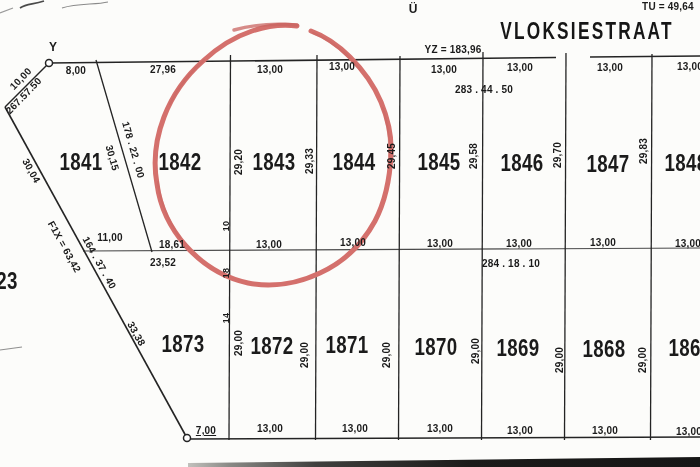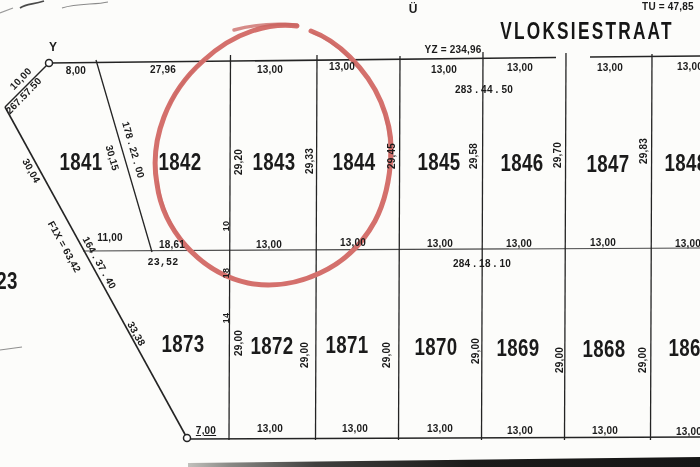--- a/index.html
+++ b/index.html
@@ -92,22 +92,22 @@
       <path stroke="#c96562" stroke-width="3.4" opacity="0.75" d="M234,30 C252,25 274,23 297,25"></path>
       <path stroke="#c96562" stroke-width="2" opacity="0.5" d="
         M313,33 C330,40 348,54 360,70 M383,108 C388,126 390,140 389,156
         M180,238 C168,220 160,200 158,182 M170,104 C178,88 190,72 204,60"></path>
     </g>
 
     <polygon points="188,463 700,457 700,467 188,467" fill="url(#barGrad)"></polygon>
   </svg>
 
   <div id="street-name">VLOKSIESTRAAT</div>
-  <div id="mark-tu" class="mk dim">TU = 47,85</div>
-  <div id="mark-yz" class="mk dim">YZ = 234,96</div>
+  <div id="mark-tu" class="mk dim">TU = 49,64</div>
+  <div id="mark-yz" class="mk dim">YZ = 183,96</div>
   <div id="mark-y" class="mk">Y</div>
   <div id="mark-u" class="mk">Ü</div>
 
   <div id="labels">
       <div class="lbl dim" style="left: 76px; top: 71px; transform: translate(-50%, -50%);">8,00</div>
       <div class="lbl dim" style="left: 163px; top: 70px; transform: translate(-50%, -50%);">27,96</div>
       <div class="lbl dim" style="left: 270px; top: 70px; transform: translate(-50%, -50%);">13,00</div>
       <div class="lbl dim" style="left: 342px; top: 67px; transform: translate(-50%, -50%);">13,00</div>
       <div class="lbl dim" style="left: 444px; top: 70px; transform: translate(-50%, -50%);">13,00</div>
       <div class="lbl dim" style="left: 520px; top: 68px; transform: translate(-50%, -50%);">13,00</div>
@@ -117,28 +117,28 @@
       <div class="lbl dim" style="left: 21px; top: 79px; transform: translate(-50%, -50%) rotate(-46deg);">10,00</div>
       <div class="lbl dim" style="left: 24px; top: 96px; transform: translate(-50%, -50%) rotate(-46deg);">267.57.50</div>
       <div class="lbl dim" style="left: 112px; top: 158px; transform: translate(-50%, -50%) rotate(74deg);">30,15</div>
       <div class="lbl dim" style="left: 133px; top: 150px; transform: translate(-50%, -50%) rotate(74deg);">178 . 22 . 00</div>
       <div class="lbl dim" style="left: 31px; top: 171px; transform: translate(-50%, -50%) rotate(61deg);">30,04</div>
       <div class="lbl dim" style="left: 64px; top: 247px; transform: translate(-50%, -50%) rotate(61deg);">F1X = 63,42</div>
       <div class="lbl dim" style="left: 99px; top: 263px; transform: translate(-50%, -50%) rotate(61deg);">164 . 37 . 40</div>
       <div class="lbl dim" style="left: 136px; top: 334px; transform: translate(-50%, -50%) rotate(61deg);">33,38</div>
       <div class="lbl dim" style="left: 110px; top: 238px; transform: translate(-50%, -50%); text-align: right;">11,00</div>
       <div class="lbl dim" style="left: 172px; top: 245px; transform: translate(-50%, -50%);">18,61</div>
-      <div class="lbl dim" style="left: 163px; top: 263px; transform: translate(-50%, -50%); font-family: Liberation Mono, monospace;">23,52</div>
+      <div class="lbl dim" style="left: 163px; top: 263px; transform: translate(-50%, -50%);">23,52</div>
       <div class="lbl dim" style="left: 269px; top: 245px; transform: translate(-50%, -50%);">13,00</div>
       <div class="lbl dim" style="left: 353px; top: 243px; transform: translate(-50%, -50%);">13,00</div>
       <div class="lbl dim" style="left: 440px; top: 244px; transform: translate(-50%, -50%);">13,00</div>
       <div class="lbl dim" style="left: 519px; top: 244px; transform: translate(-50%, -50%);">13,00</div>
       <div class="lbl dim" style="left: 603px; top: 243px; transform: translate(-50%, -50%);">13,00</div>
       <div class="lbl dim" style="left: 688px; top: 244px; transform: translate(-50%, -50%);">13,00</div>
-      <div class="lbl dim" style="left: 482px; top: 264px; transform: translate(-50%, -50%);">284 . 18 . 10</div>
+      <div class="lbl dim" style="left: 511px; top: 264px; transform: translate(-50%, -50%);">284 . 18 . 10</div>
       <div class="lbl dim" style="left: 239px; top: 162px; transform: translate(-50%, -50%) rotate(-90deg);">29,20</div>
       <div class="lbl dim" style="left: 310px; top: 161px; transform: translate(-50%, -50%) rotate(-90deg);">29,33</div>
       <div class="lbl dim" style="left: 392px; top: 156px; transform: translate(-50%, -50%) rotate(-90deg);">29,45</div>
       <div class="lbl dim" style="left: 474px; top: 156px; transform: translate(-50%, -50%) rotate(-90deg);">29,58</div>
       <div class="lbl dim" style="left: 558px; top: 155px; transform: translate(-50%, -50%) rotate(-90deg);">29,70</div>
       <div class="lbl dim" style="left: 644px; top: 151px; transform: translate(-50%, -50%) rotate(-90deg);">29,83</div>
       <div class="lbl dim" style="left: 226px; top: 226px; font-size: 9px; transform: translate(-50%, -50%) rotate(-90deg);">10</div>
       <div class="lbl dim" style="left: 226px; top: 273px; font-size: 9px; transform: translate(-50%, -50%) rotate(-90deg);">18</div>
       <div class="lbl dim" style="left: 226px; top: 318px; font-size: 9px; transform: translate(-50%, -50%) rotate(-90deg);">14</div>
       <div class="lbl dim" style="left: 239px; top: 343px; transform: translate(-50%, -50%) rotate(-90deg);">29,00</div>

